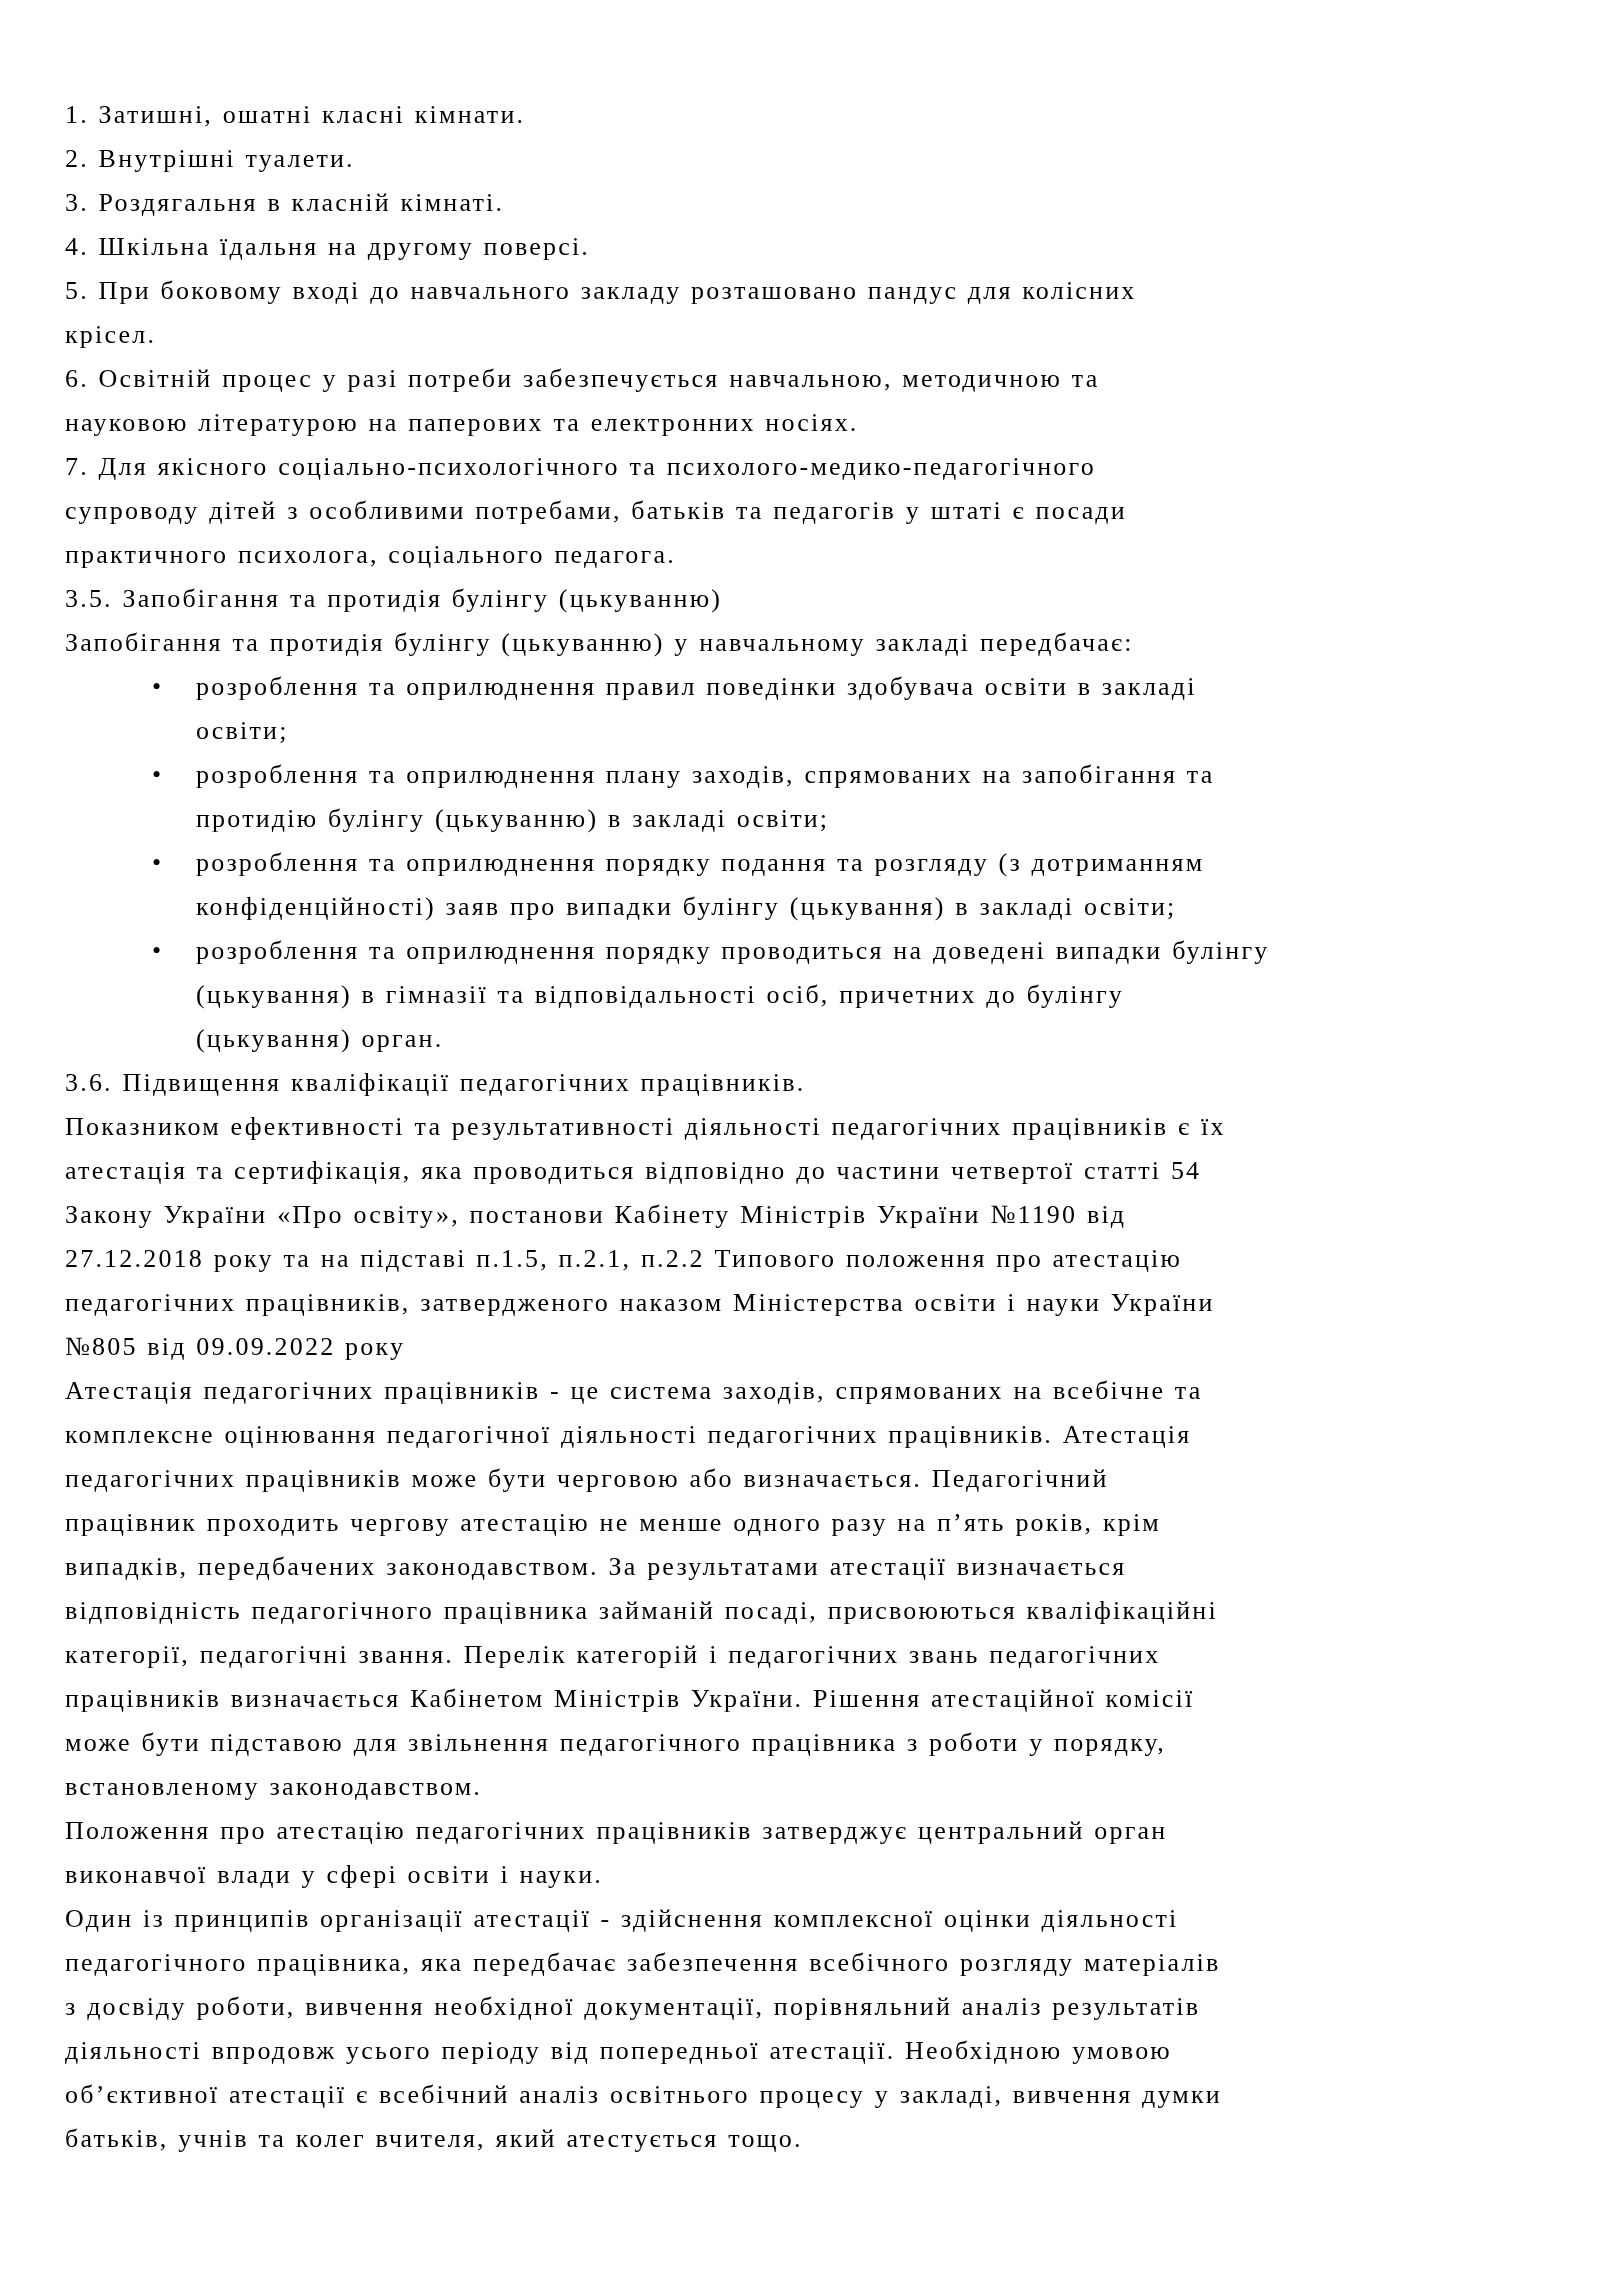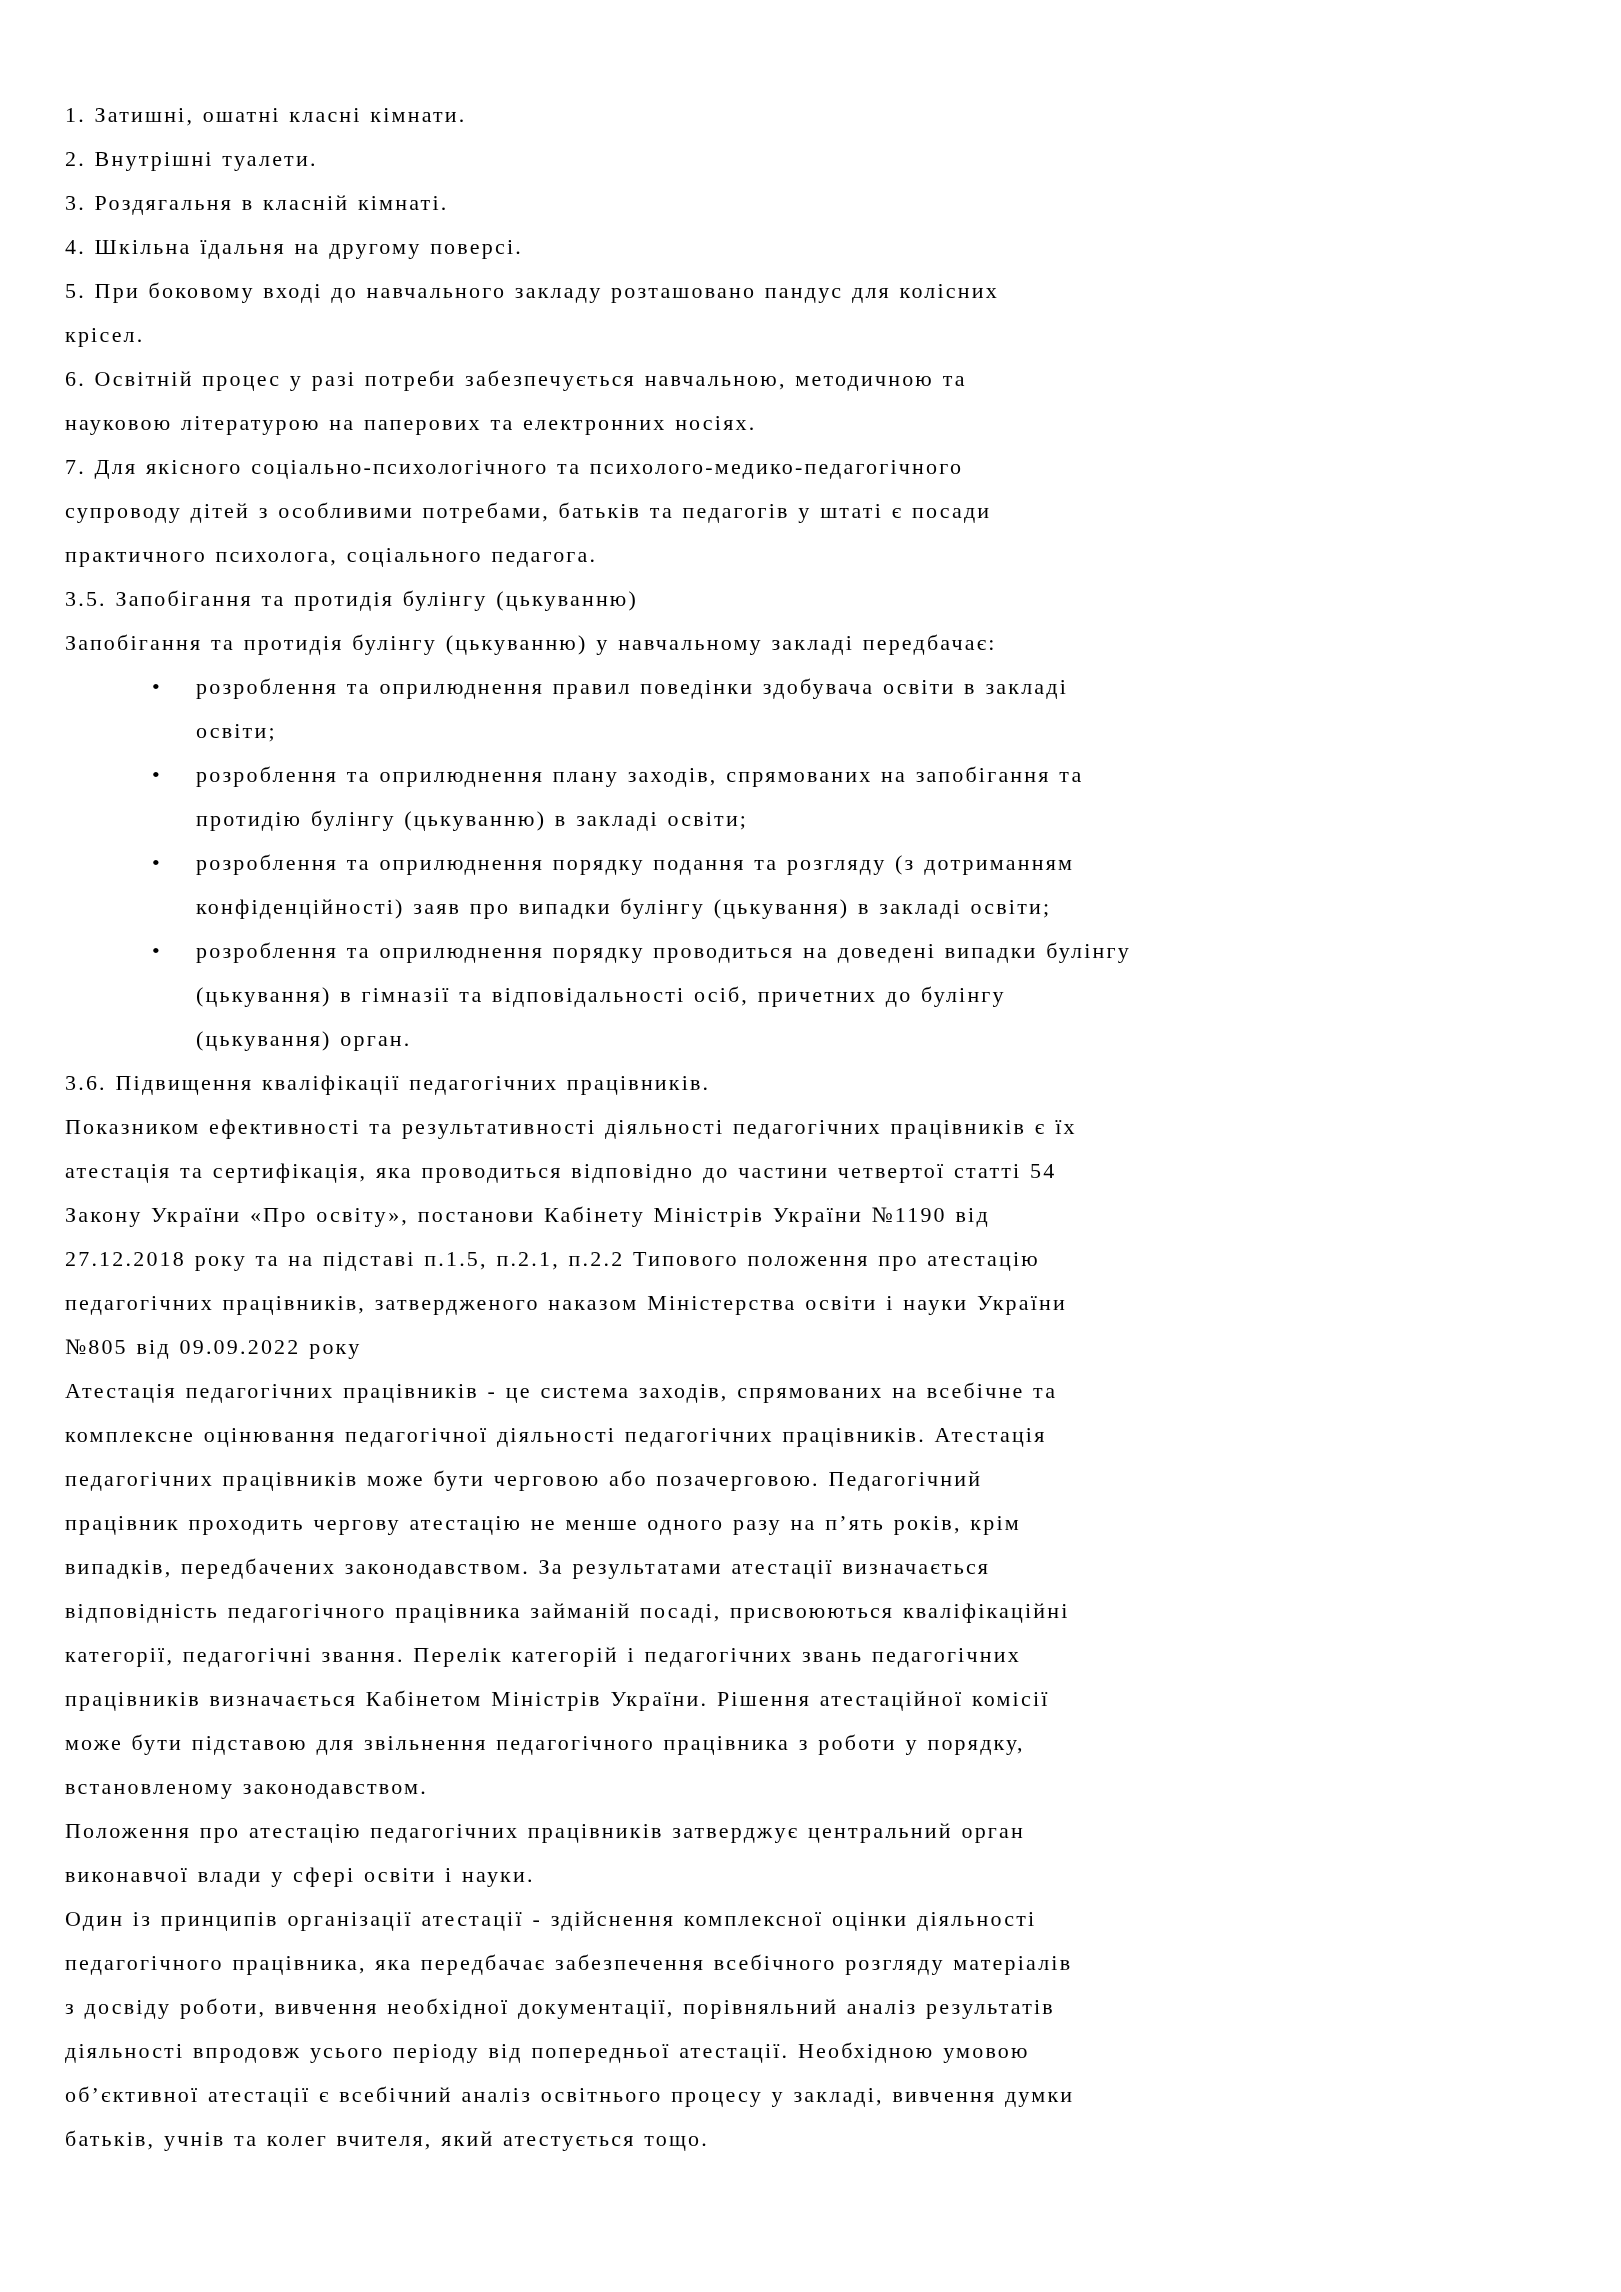--- a/index.html
+++ b/index.html
@@ -2,21 +2,21 @@
 <html lang="uk"><head>
 <meta charset="utf-8">
 <style>
   html,body{margin:0;padding:0;background:#ffffff;}
   body{width:1621px;height:2293px;overflow:hidden;}
   .page{
     box-sizing:border-box;
     width:1621px;height:2293px;
     padding:93px 59px 0 65px;
     font-family:"Liberation Serif","DejaVu Serif",serif;
-    font-size:22px;
+    font-size:26px;
     line-height:44px;
     letter-spacing:2.2px;
     word-spacing:1px;
     color:#000000;
   }
   .ln{margin:0;white-space:nowrap;}
   .h{font-weight:normal;font-size:inherit;}
   .bl{display:flex;margin-left:87px;}
   .bm{flex:none;width:44px;}
   .bc{margin-left:131px;}
@@ -70,21 +70,21 @@
 
   <p class="ln">Показником ефективності та результативності діяльності педагогічних працівників є їх</p>
   <p class="ln">атестація та сертифікація, яка проводиться відповідно до частини четвертої статті 54</p>
   <p class="ln">Закону України «Про освіту», постанови Кабінету Міністрів України №1190 від</p>
   <p class="ln">27.12.2018 року та на підставі п.1.5, п.2.1, п.2.2 Типового положення про атестацію</p>
   <p class="ln">педагогічних працівників, затвердженого наказом Міністерства освіти і науки України</p>
   <p class="ln">№805 від 09.09.2022 року</p>
 
   <p class="ln">Атестація педагогічних працівників - це система заходів, спрямованих на всебічне та</p>
   <p class="ln">комплексне оцінювання педагогічної діяльності педагогічних працівників. Атестація</p>
-  <p class="ln">педагогічних працівників може бути черговою або позачерговою. Педагогічний</p>
+  <p class="ln">педагогічних працівників може бути черговою або визначається. Педагогічний</p>
   <p class="ln">працівник проходить чергову атестацію не менше одного разу на п’ять років, крім</p>
   <p class="ln">випадків, передбачених законодавством. За результатами атестації визначається</p>
   <p class="ln">відповідність педагогічного працівника займаній посаді, присвоюються кваліфікаційні</p>
   <p class="ln">категорії, педагогічні звання. Перелік категорій і педагогічних звань педагогічних</p>
   <p class="ln">працівників визначається Кабінетом Міністрів України. Рішення атестаційної комісії</p>
   <p class="ln">може бути підставою для звільнення педагогічного працівника з роботи у порядку,</p>
   <p class="ln">встановленому законодавством.</p>
 
   <p class="ln">Положення про атестацію педагогічних працівників затверджує центральний орган</p>
   <p class="ln">виконавчої влади у сфері освіти і науки.</p>

